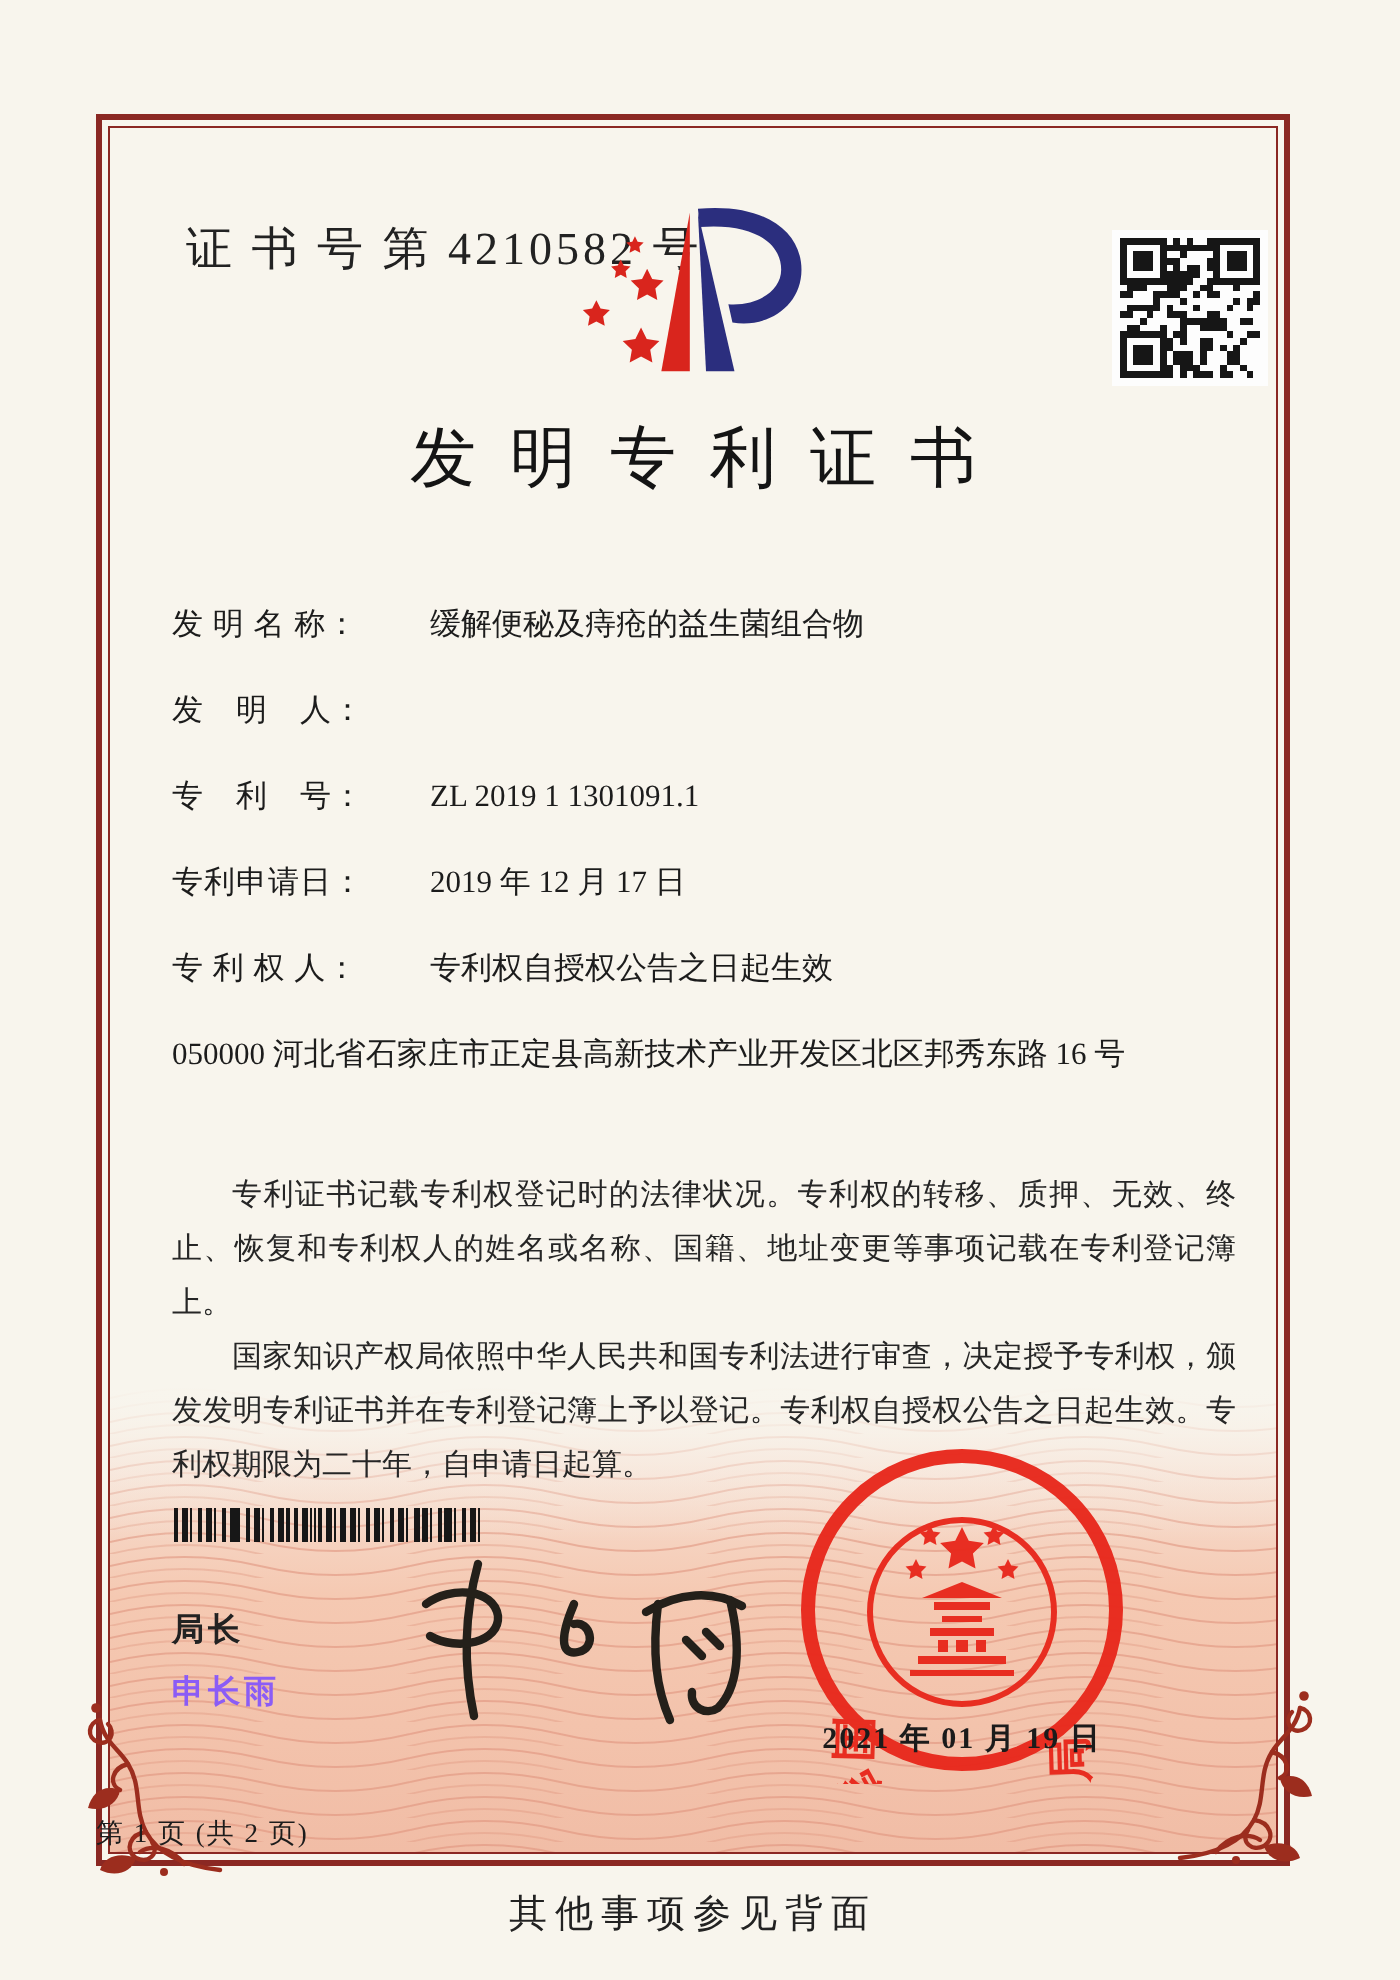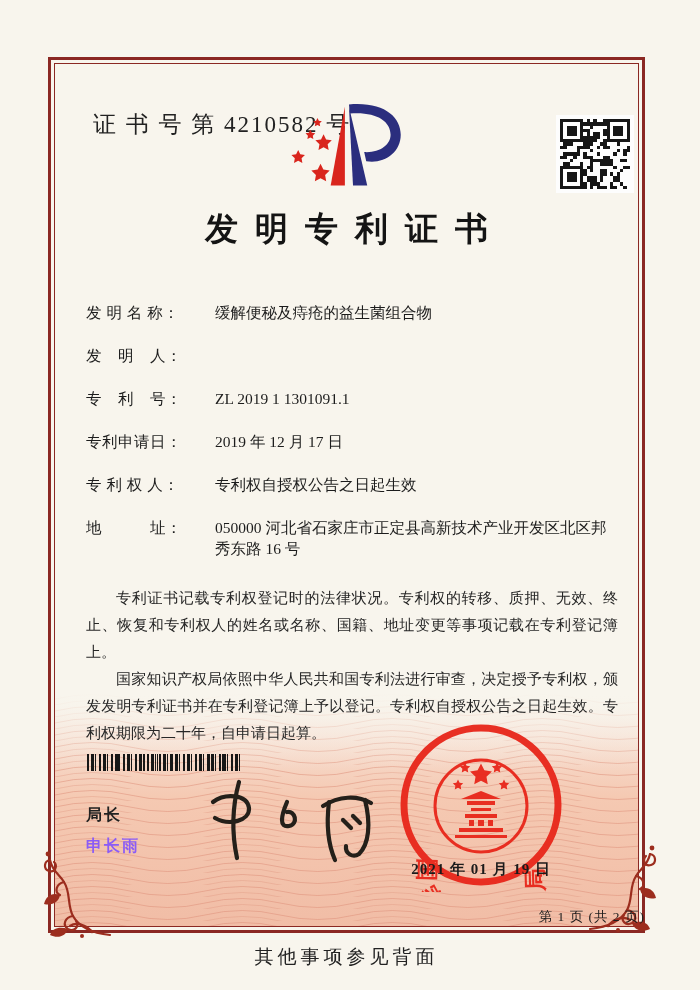--- a/index.html
+++ b/index.html
@@ -35,21 +35,21 @@
     position:absolute;left:0;right:0;top:0;height:78px;
     background:linear-gradient(180deg,#f8f5ed 0%,rgba(248,245,237,0) 100%);
   }
 
   
   .cert-no{left:93px;top:109px;font-size:23px;letter-spacing:2px;color:#222}
   .logo{left:286px;top:94px;width:132px;height:102px}
   .qr{left:556px;top:115px;width:70px;height:70px;background:#fdfdfd;padding:4px}
   .title{
     left:48px;top:207px;width:597px;text-align:center;
-    font-size:33px;font-weight:bold;color:#141414;
+    font-size:33px;font-weight:normal;color:#141414;
     letter-spacing:17px;text-indent:17px;
   }
 
   
   .fields{left:86px;top:302px;width:533px}
   .row{display:flex;line-height:21px;margin-bottom:22px;font-size:15.5px}
   .row .lbl{flex:0 0 129px;color:#1c1c1c;letter-spacing:.5px}
   .row .val{flex:1;color:#1c1c1c}
   .row.address{margin-bottom:3px}
   .grant{display:flex;font-size:15.5px;line-height:21px}
@@ -80,21 +80,21 @@
   .seal-date{
     left:396px;top:860px;width:170px;text-align:center;z-index:7;
     font-size:15px;font-weight:bold;letter-spacing:1px;color:#1b1b1b;
   }
 
   .orn{width:72px;height:104px;z-index:5}
   .orn-left{left:40px;top:840px;transform:scaleX(-1)}
   .orn-right{left:588px;top:834px}
 
   .page-indicator{
-    left:48px;top:908px;width:597px;text-align:right;z-index:7;
+    left:48px;top:908px;width:597px;text-align:left;z-index:7;
     font-size:13.5px;letter-spacing:1px;color:#1c1c1c;
   }
   .back-note{
     left:48px;top:944px;width:597px;text-align:center;
     font-size:19px;letter-spacing:4px;color:#222;
   }
 </style>
 </head>
 <body>
 
@@ -381,21 +381,20 @@
   </div>
   <div class="row">
     <span class="lbl">专利申请日：</span>
     <span class="val">2019 年 12 月 17 日</span>
   </div>
   <div class="row">
     <span class="lbl">专 利 权 人：</span>
     <span class="val">专利权自授权公告之日起生效</span>
   </div>
   <div class="row address">
-    <span class="lbl">地　　　址：</span>
     <span class="val">050000  河北省石家庄市正定县高新技术产业开发区北区邦秀东路 16 号</span>
   </div>
 </div>
 
 <div class="abs body-text">
   <p>专利证书记载专利权登记时的法律状况。专利权的转移、质押、无效、终止、恢复和专利权人的姓名或名称、国籍、地址变更等事项记载在专利登记簿上。</p>
   <p>国家知识产权局依照中华人民共和国专利法进行审查，决定授予专利权，颁发发明专利证书并在专利登记簿上予以登记。专利权自授权公告之日起生效。专利权期限为二十年，自申请日起算。</p>
 </div>
 
 <div class="abs barcode"></div>

